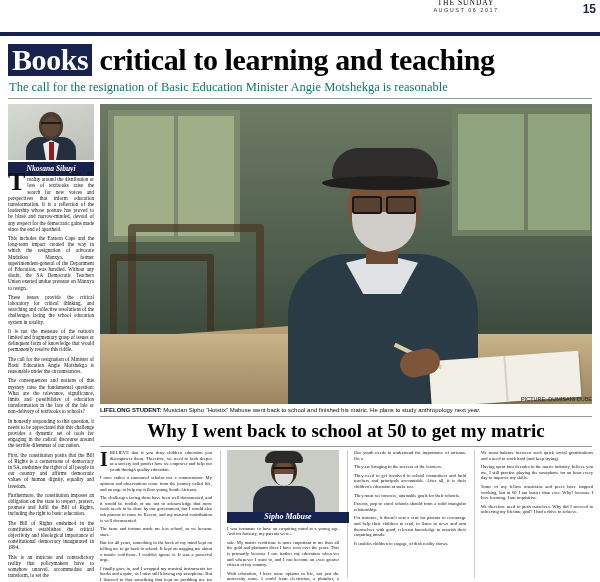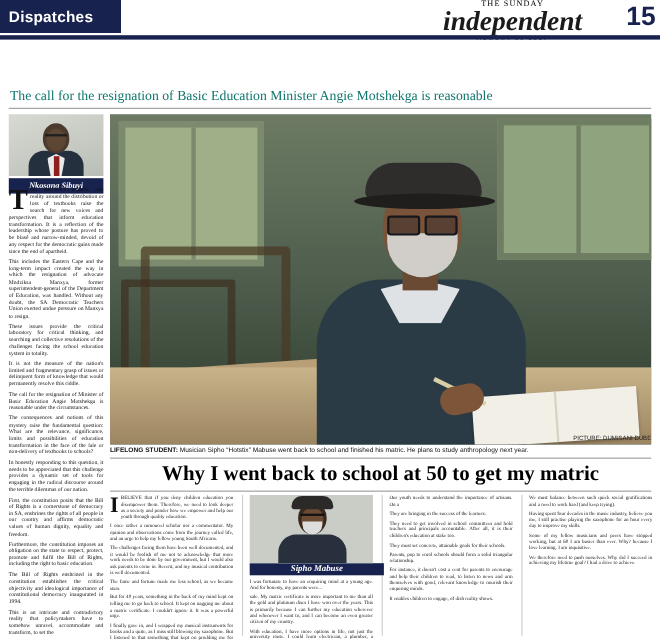--- a/index.html
+++ b/index.html
@@ -32,21 +32,21 @@
   .mast-logo .l2{
     font-family:"Liberation Serif",serif;font-style:italic;font-weight:bold;
     font-size:25px;line-height:25px;color:#1b1b1b;text-align:center;width:200px;margin-left:auto;
   }
   .mast-logo .l3{
     font-family:"Liberation Sans",sans-serif;font-size:5.5px;letter-spacing:1.5px;
     color:#333;text-align:center;width:200px;margin-left:auto;
   }
   .mast-page{
     position:absolute;right:4px;top:2px;font-family:"Liberation Sans",sans-serif;
-    font-weight:bold;font-size:24px;color:#18224e;margin-left:36px;
+    font-weight:bold;font-size:12px;color:#18224e;margin-left:36px;
   }
 
   
   .headline{
     position:absolute;left:8px;top:44px;width:584px;
     font-family:"Liberation Serif",serif;font-weight:bold;font-size:30px;
     line-height:32px;letter-spacing:-0.4px;
   }
   .headline .hl-box{
     background:#18224e;color:#fff;padding:0 4px;display:inline-block;
@@ -240,32 +240,32 @@
     background:#18224e;color:#fff;text-align:center;font-style:italic;font-weight:bold;
     font-family:"Liberation Serif",serif;font-size:8px;padding:2px 0 3px 0;
   }
 </style>
 </head>
 <body>
 
 <div class="page">
 
   <div class="masthead">
-    <div class="mast-left">
-      <span>Dispatches</span>
-    </div>
     <div class="mast-logo">
       <div class="l1">THE SUNDAY</div>
-      <div class="l2">independent</div>
       <div class="l3">AUGUST 06 2017</div>
     </div>
     <div class="mast-page">15</div>
     <div class="mast-rule"></div>
   </div>
 
+  <div class="headline">
+    <span class="hl-box">Books</span>
+    <span>critical to learning and teaching</span>
+  </div>
   <div class="subhead">The call for the resignation of Basic Education Minister Angie Motshekga is reasonable</div>
   <div class="rule-under-head"></div>
 
   <div class="colbox">
     <div class="portrait">
       <div class="bg"></div>
         <div class="body"></div>
         <div class="shirt"></div>
         <div class="tie"></div>
       <div class="head"></div>

